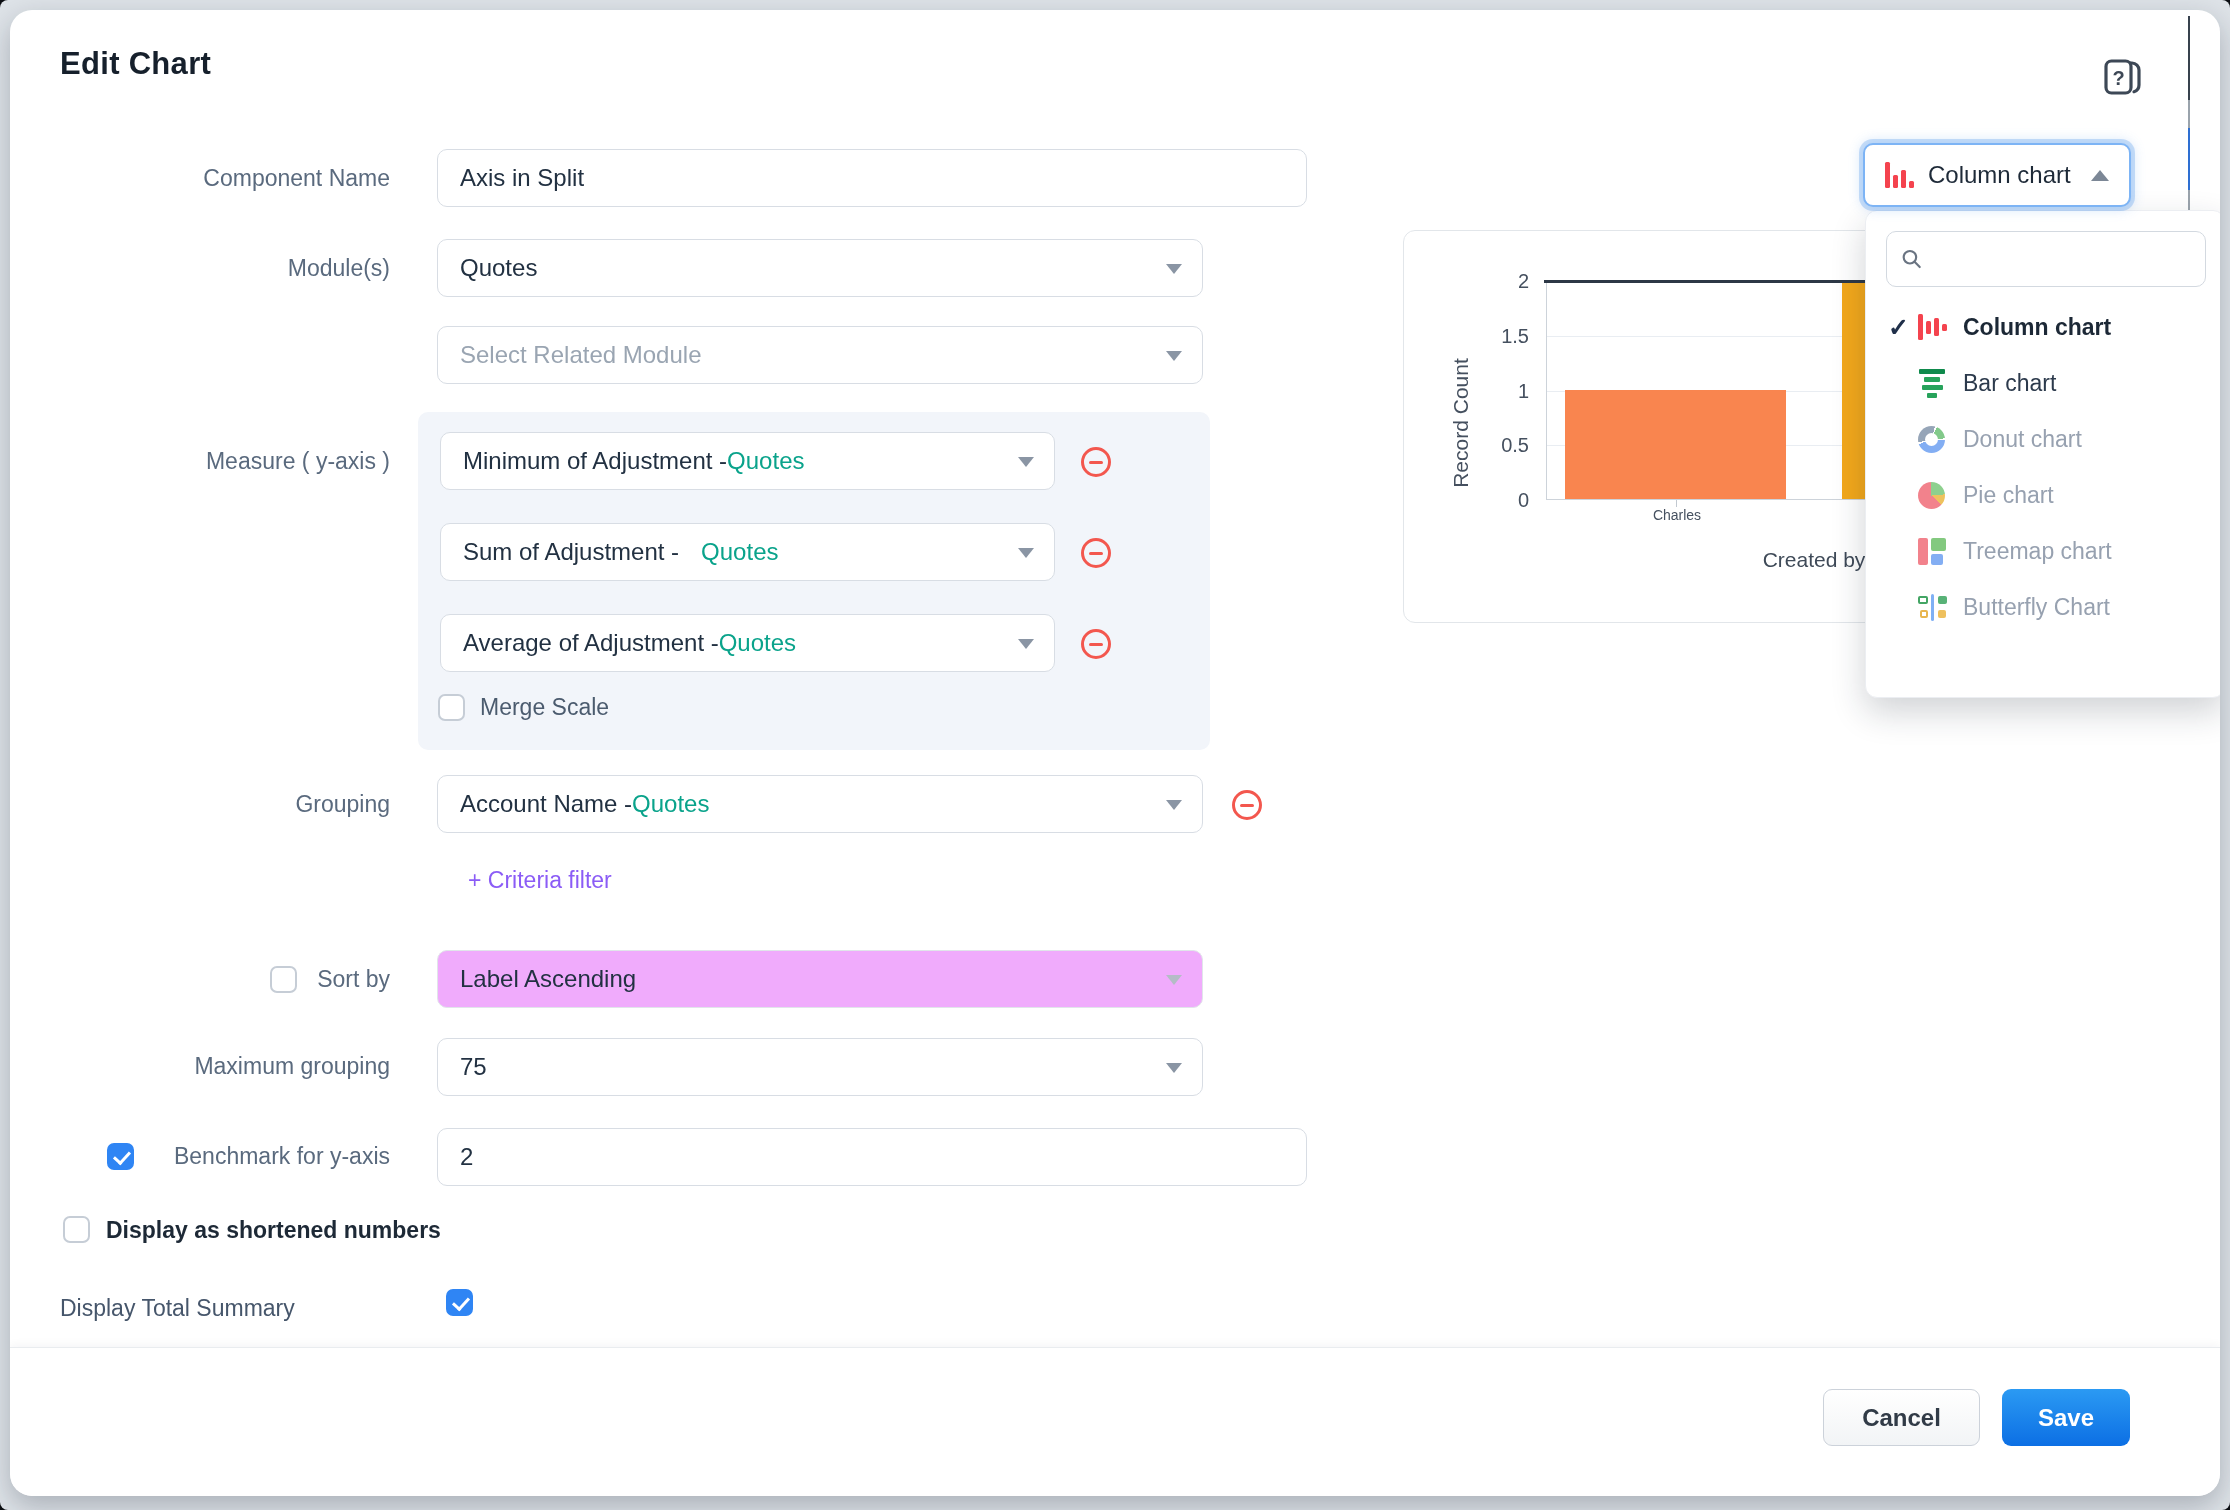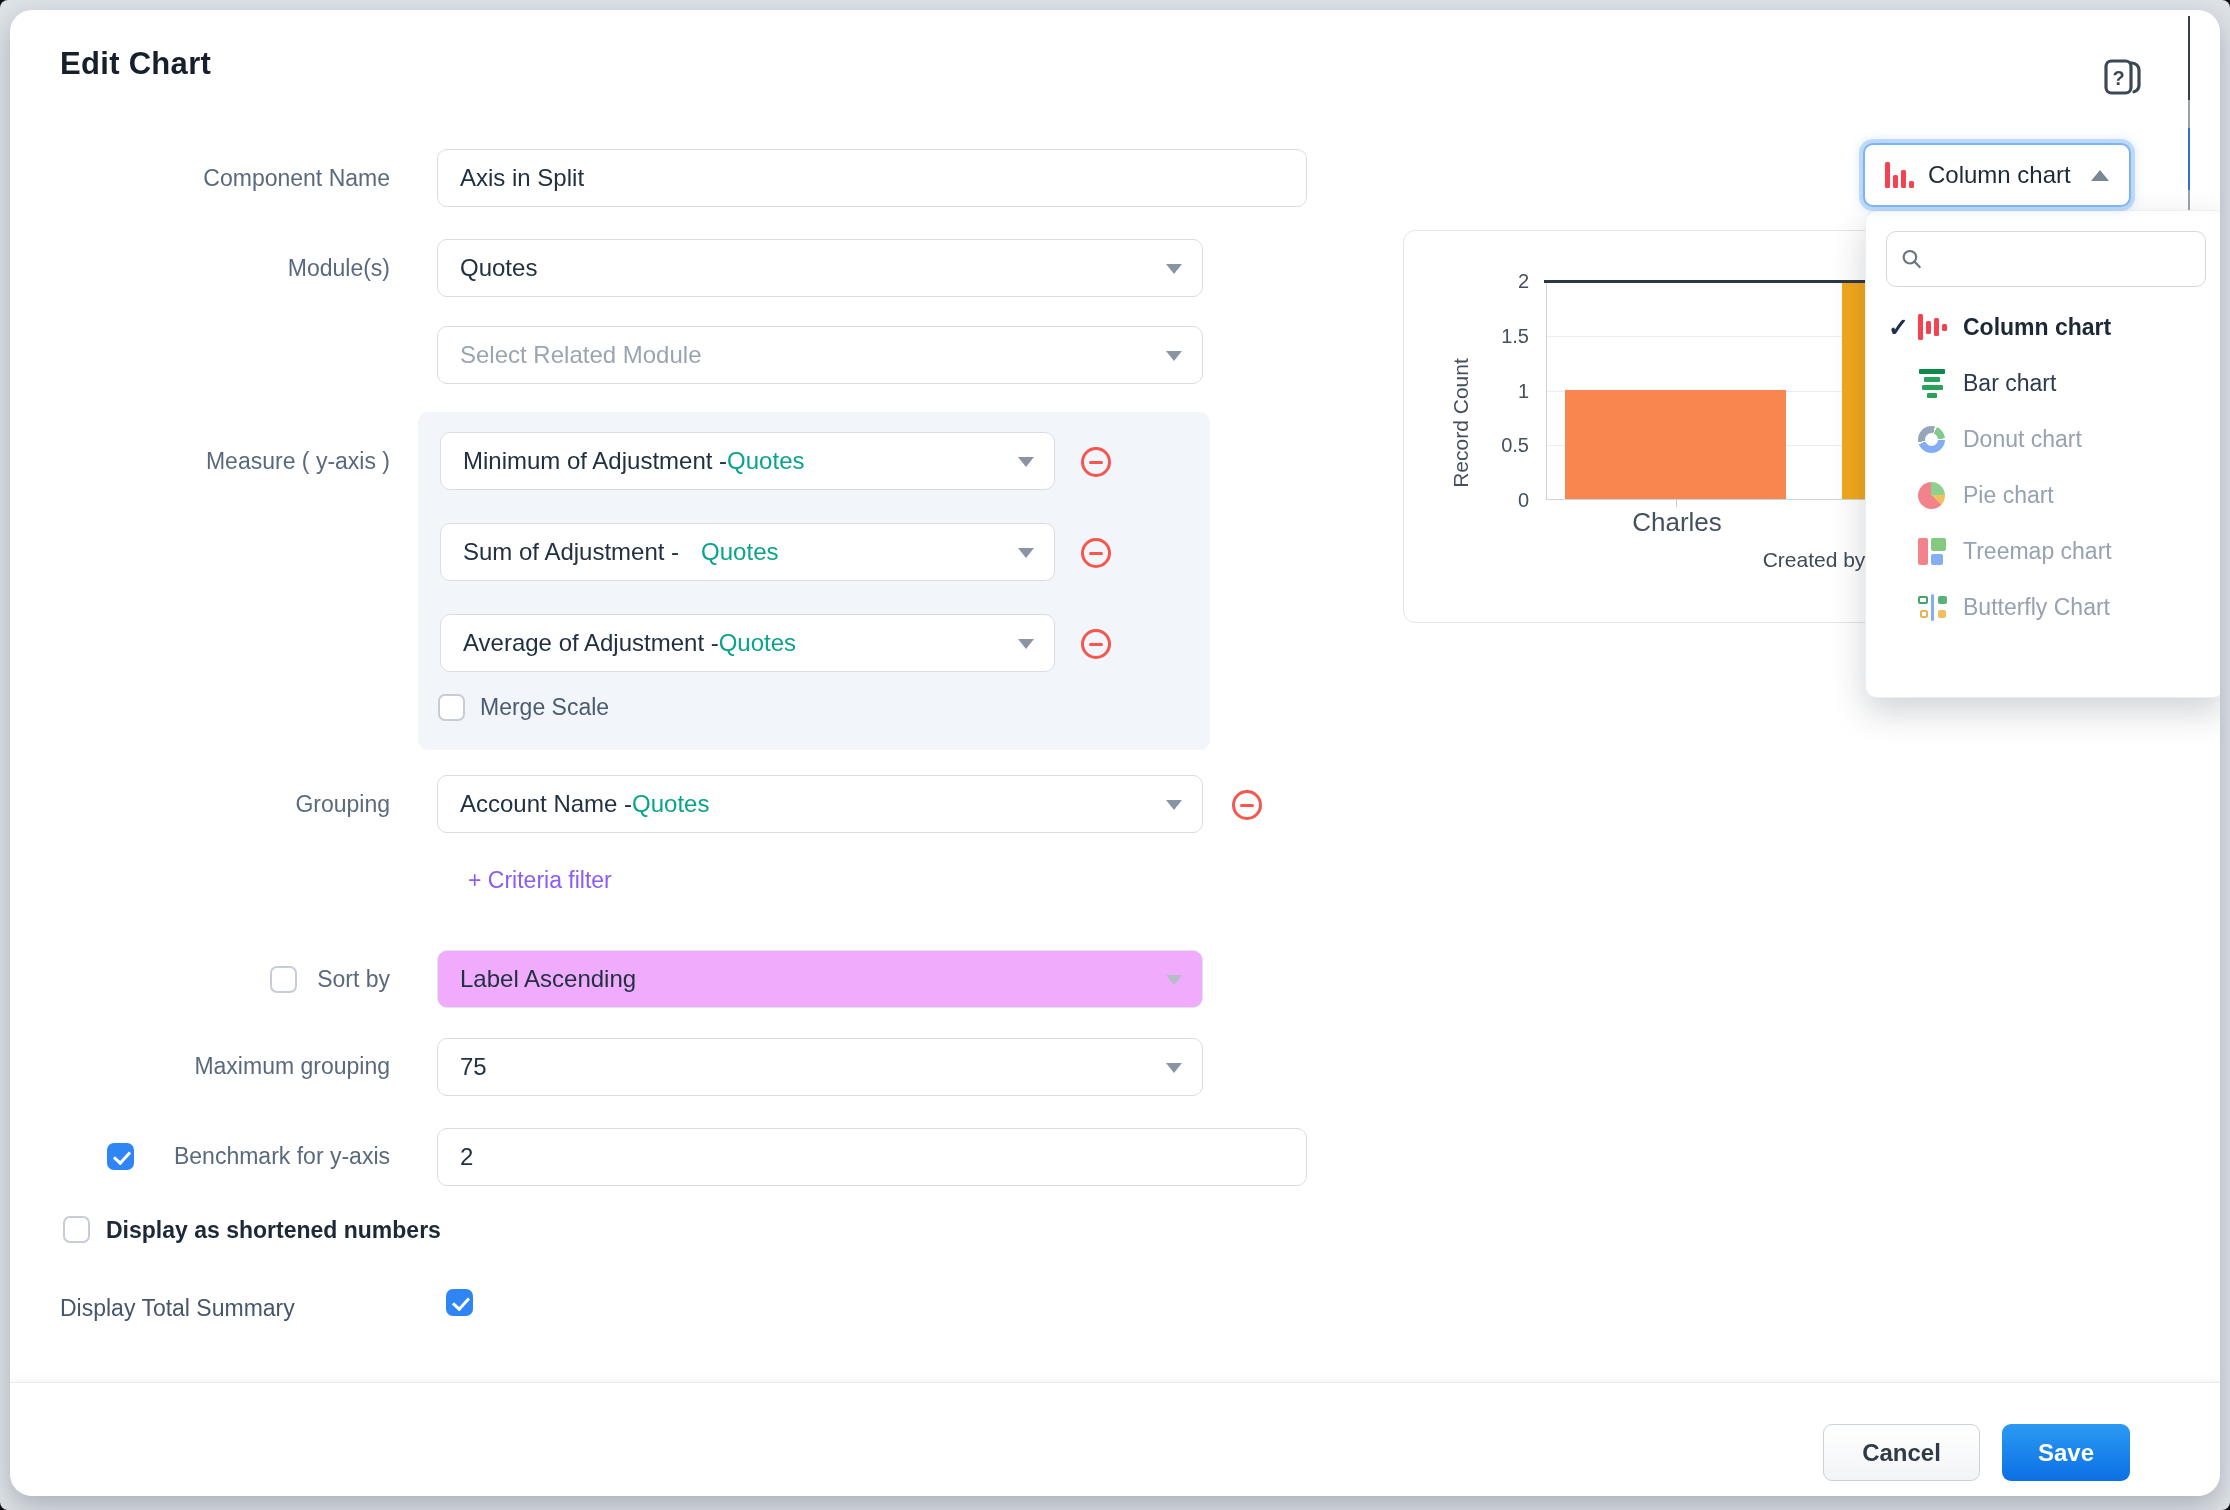--- a/index.html
+++ b/index.html
@@ -49,21 +49,21 @@
   .y-axis-label { position:absolute; left:-43px; top:180px; width:200px; text-align:center; font-size:21px; color:#45505f;
                   transform:rotate(-90deg); }
   .ytick { position:absolute; width:100px; text-align:right; font-size:20px; color:#45505f; line-height:26px; }
   .plot { position:absolute; left:142px; top:50px; width:588px; height:219px; }
   .gridline { position:absolute; left:0; right:0; height:1px; background:#e9edf2; }
   .axis-left { position:absolute; left:0; top:0; bottom:0; width:1px; background:#cdd3da; }
   .axis-bottom { position:absolute; left:0; right:0; bottom:0; height:1px; background:#cdd3da; }
   .benchmark-line { position:absolute; left:-2px; right:0; height:3px; background:#2d3846; }
   .bar { position:absolute; bottom:1px; }
   .xtick-mark { position:absolute; width:1px; height:7px; background:#c2c9d1; top:219px; }
-  .x-cat { position:absolute; font-size:26px; color:#45505f; }
+  .x-cat { position:absolute; font-size:14px; color:#45505f; }
   .x-axis-label { position:absolute; font-size:21px; color:#3f4a58; }
 
   
   .chart-type-trigger { position:absolute; left:1853px; top:133px; width:268px; height:64px; background:#fff;
         border:2px solid #7db4f5; border-radius:10px; display:flex; align-items:center; padding:0 20px; gap:14px;
         cursor:pointer; box-shadow:0 0 0 4px rgba(77,148,235,.28), 0 0 12px 3px rgba(77,148,235,.22); z-index:30; }
   .trigger-label { font-size:24px; color:#1e2a38; }
   .caret-up { margin-left:auto; width:0; height:0; border-left:9px solid transparent; border-right:9px solid transparent;
               border-bottom:11px solid #7c8796; }
 
@@ -104,21 +104,21 @@
   .bf-lb { left:2px; top:16px; width:8px; height:8px; border:2px solid #e8b64f; }
   .bf-rt { left:20px; top:2px; width:9px; height:8px; background:#58b277; }
   .bf-rb { left:20px; top:16px; width:8px; height:8px; background:#eec05e; }
 
   
   .scroll-line { position:absolute; left:2178px; top:6px; width:2px; height:196px; background:#9aa3ac; z-index:5; }
   .scroll-line .seg-dark { position:absolute; top:0; height:84px; width:2px; background:#38424e; }
   .scroll-line .seg-blue { position:absolute; top:112px; height:62px; width:2px; background:#2e6fd2; }
 
   
-  .footer { position:absolute; left:0; right:0; bottom:0; height:114px; background:#fff;
+  .footer { position:absolute; left:0; right:0; bottom:0; height:149px; background:#fff;
             border-top:1px solid #e9ecef; box-shadow:0 -3px 8px rgba(20,30,40,.04); border-radius:0 0 22px 22px; }
   .btn { position:absolute; top:41px; height:57px; border-radius:9px; font-size:24px; display:flex; align-items:center;
          justify-content:center; cursor:pointer; font-family:"Liberation Sans", sans-serif; }
   .btn-cancel { left:1813px; width:157px; background:linear-gradient(180deg,#ffffff,#f2f4f6); border:1.5px solid #ccd2da;
                 color:#313b47; font-weight:700; }
   .btn-save { left:1992px; width:128px; background:linear-gradient(180deg,#2b9af3,#0c6fe4); border:none; color:#fff;
               font-weight:700; }
 </style>
 </head>
 <body>

